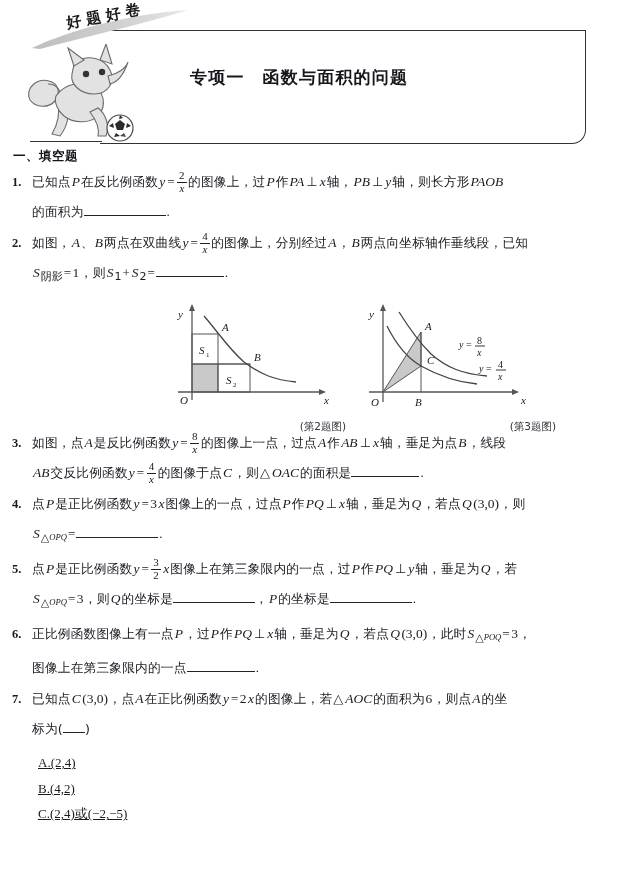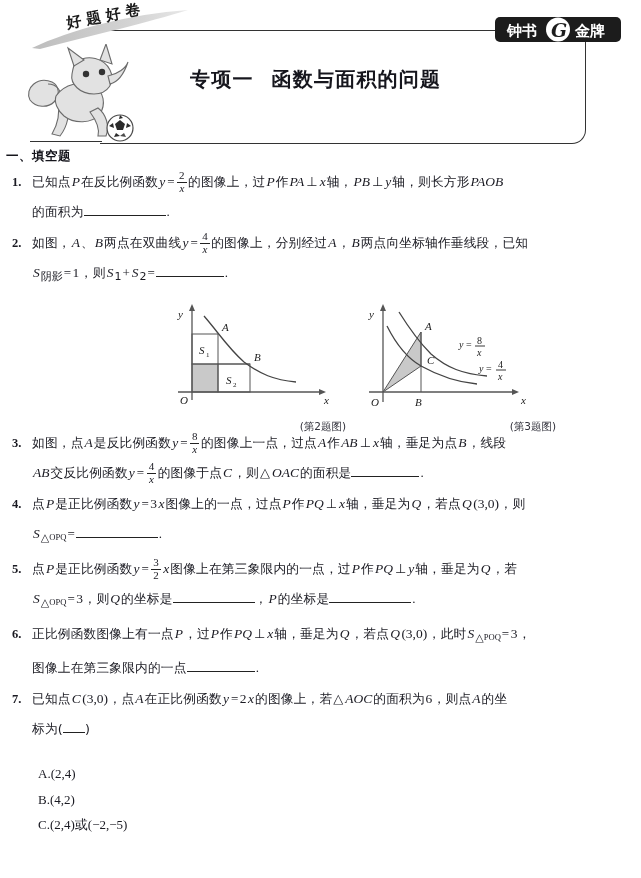--- a/index.html
+++ b/index.html
@@ -72,21 +72,21 @@
     width: 120px;
     height: 100px;
   }
   .mascot svg { display: block; }
   .page-title {
     position: absolute;
     left: 190px;
     top: 66px;
     font-family: "DejaVu Sans", sans-serif;
     font-weight: bold;
-    font-size: 20px;
+    font-size: 17px;
     letter-spacing: 1.2px;
     color: #16161d;
     white-space: nowrap;
   }
   .page-title .title-sep { display: inline-block; width: 18px; }
   .brand-logo {
     position: absolute;
     right: 18px;
     top: 14px;
     width: 130px;
@@ -94,21 +94,21 @@
   }
   .brand-logo svg { display: block; }
 
   
   .section-head {
     font-family: "DejaVu Sans", sans-serif;
     font-weight: bold;
     font-size: 12.5px;
     letter-spacing: 0.5px;
     color: #15151c;
-    margin: 0 0 2px 0;
+    margin: 0 0 2px 7px;
   }
   .content { padding: 0 8px 0 6px; }
 
   
   .q {
     position: relative;
     padding-left: 26px;
     font-size: 13px;
     line-height: 30px;
     margin-bottom: 1px;
@@ -163,20 +163,21 @@
   .sub {
     font-size: 11px;
     vertical-align: -0.28em;
     font-family: "DejaVu Sans", sans-serif;
     letter-spacing: 0;
   }
   .sub-it {
     font-size: 8.6px;
     vertical-align: -0.28em;
     font-family: "Liberation Serif", serif;
+    font-style: italic;
     text-align: center;
   }
   .blank {
     display: inline-block;
     border-bottom: 1px solid #222;
     vertical-align: baseline;
   }
   .b-md  { width: 68px; }
   .b-lg  { width: 82px; }
 
@@ -196,21 +197,21 @@
     width: 100%;
     text-align: right;
     font-family: "DejaVu Sans", sans-serif;
     font-size: 10.5px;
     color: #30303a;
   }
   #fig2 { left: 150px; width: 190px; }
   #fig3 { left: 345px; width: 205px; }
 
   
-  .choices { padding-left: 32px; margin-top: 17px; }
+  .choices { padding-left: 32px; margin-top: 6px; text-decoration: underline; }
   .choice {
     font-size: 13px;
     line-height: 25.5px;
     font-family: "Liberation Serif", serif;
   }
 </style>
 </head>
 <body>
 
 <div class="header">
@@ -266,29 +267,20 @@
         <path d="M90 93 L 92 89 L 96 92 Z"></path>
         <path d="M102 93 L 100 89 L 96 92 Z" opacity="0.85"></path>
       </g>
     </svg>
   </div>
 
   <div class="page-title">
     <span>专项一</span><span class="title-sep"></span><span>函数与面积的问题</span>
   </div>
 
-  <div class="brand-logo">
-    <svg width="130" height="32" viewBox="0 0 130 32">
-      <rect x="2" y="3" width="126" height="25" rx="5" fill="#1c1c1c"></rect>
-      <text x="14" y="22" font-family="DejaVu Sans, sans-serif" font-size="15" font-weight="bold" fill="#ffffff">钟书</text>
-      <circle cx="65" cy="15.5" r="12" fill="#ffffff"></circle>
-      <text x="58" y="23" font-family="DejaVu Serif, serif" font-size="19" font-style="italic" font-weight="bold" fill="#1c1c1c">G</text>
-      <text x="82" y="22" font-family="DejaVu Sans, sans-serif" font-size="15" font-weight="bold" fill="#ffffff">金牌</text>
-    </svg>
-  </div>
 </div>
 
 <div class="content">
 
   <div class="section-head">一、填空题</div>
 
   <div class="q">
     <span class="q-num">1.</span><span class="zh">已知点</span><span class="mi">P</span><span class="zh">在反比例函数</span><span class="mi">y</span><span class="mo">=</span><span class="frac"><span class="num">2</span><span class="den">x</span></span><span class="zh">的图像上，过</span><span class="mi">P</span><span class="zh">作</span><span class="mi">PA</span><span class="mo">⊥</span><span class="mi">x</span><span class="zh">轴，</span><span class="mi">PB</span><span class="mo">⊥</span><span class="mi">y</span><span class="zh">轴，则长方形</span><span class="mi">PAOB</span>
     <br>
     <span class="zh">的面积为</span><span class="blank b-lg"></span><span class="mo">.</span>

